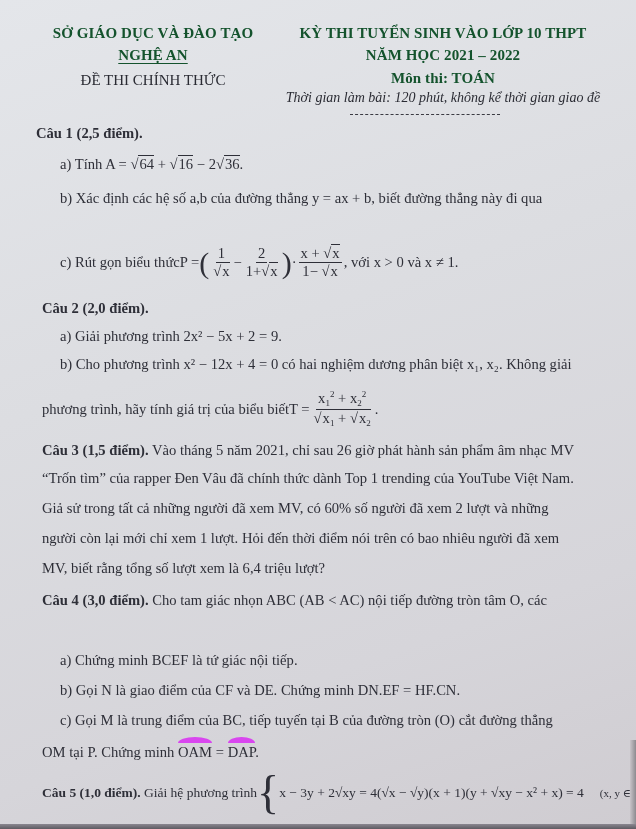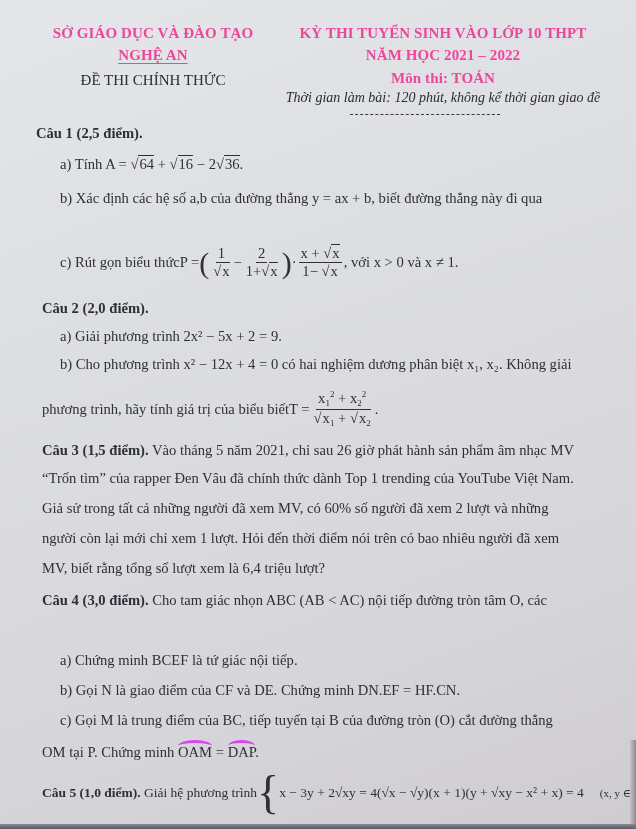--- a/index.html
+++ b/index.html
@@ -6,34 +6,34 @@
   body {
     width: 636px; height: 829px; overflow: hidden; position: relative;
     background: linear-gradient(160deg, #e4e6ea 0%, #dcdde1 40%, #d6d5da 75%, #cfccd1 100%);
     font-family: "Liberation Serif", "DejaVu Serif", serif;
     color: #2a2b33;
   }
   .page { position: absolute; inset: 0; }
   .abs { position: absolute; white-space: nowrap; }
   .bold { font-weight: bold; }
   .ital { font-style: italic; }
-  .hdr { font-size: 15px; font-weight: bold; letter-spacing: 0.1px; color: #ec4899; }
+  .hdr { font-size: 15px; font-weight: bold; letter-spacing: 0.1px; color: #14532d; }
   .txt { font-size: 14.6px; color: #2e2f38; }
   .center { transform: translateX(-50%); text-align: center; }
   .underline { text-decoration: underline; text-underline-offset: 3px; }
   .dash { border-top: 1px dashed #3a3a42; }
   .frac { display: inline-flex; flex-direction: column; align-items: center; vertical-align: middle; margin: 0 2px; }
   .frac .num { border-bottom: 1px solid #2e2f38; padding: 0 2px 1px; line-height: 1.05; }
   .frac .den { padding: 1px 2px 0; line-height: 1.05; }
   .sqrt { border-top: 1px solid #2e2f38; padding-left: 1px; }
   .rad::before { content: "\221A"; }
   .paren { font-size: 30px; line-height: 1; vertical-align: middle; font-weight: 200; }
   .sub { font-size: 9px; vertical-align: -3px; }
   .sup { font-size: 9px; vertical-align: 6px; }
-  .arc { border-top: 3px solid #d946ef; border-radius: 50% 50% 0 0 / 6px 6px 0 0; padding-top: 1px; }
+  .arc { border-top: 6px solid #d946ef; border-radius: 50% 50% 0 0 / 6px 6px 0 0; padding-top: 1px; }
   .brace { font-size: 46px; line-height: 1; font-weight: 100; }
   .edge-bottom { position: absolute; left: 0; right: 0; bottom: 0; height: 5px; background: linear-gradient(#8a8790, #5e5b62); }
   .edge-right { position: absolute; top: 740px; right: 0; width: 6px; height: 85px; background: linear-gradient(90deg, #c8c4c9, #8c8a8f); }
 </style>
 </head>
 <body>
 
 <div class="page">
 
   <div class="abs hdr center" style="left:153px; top:25px;">SỞ GIÁO DỤC VÀ ĐÀO TẠO</div>

